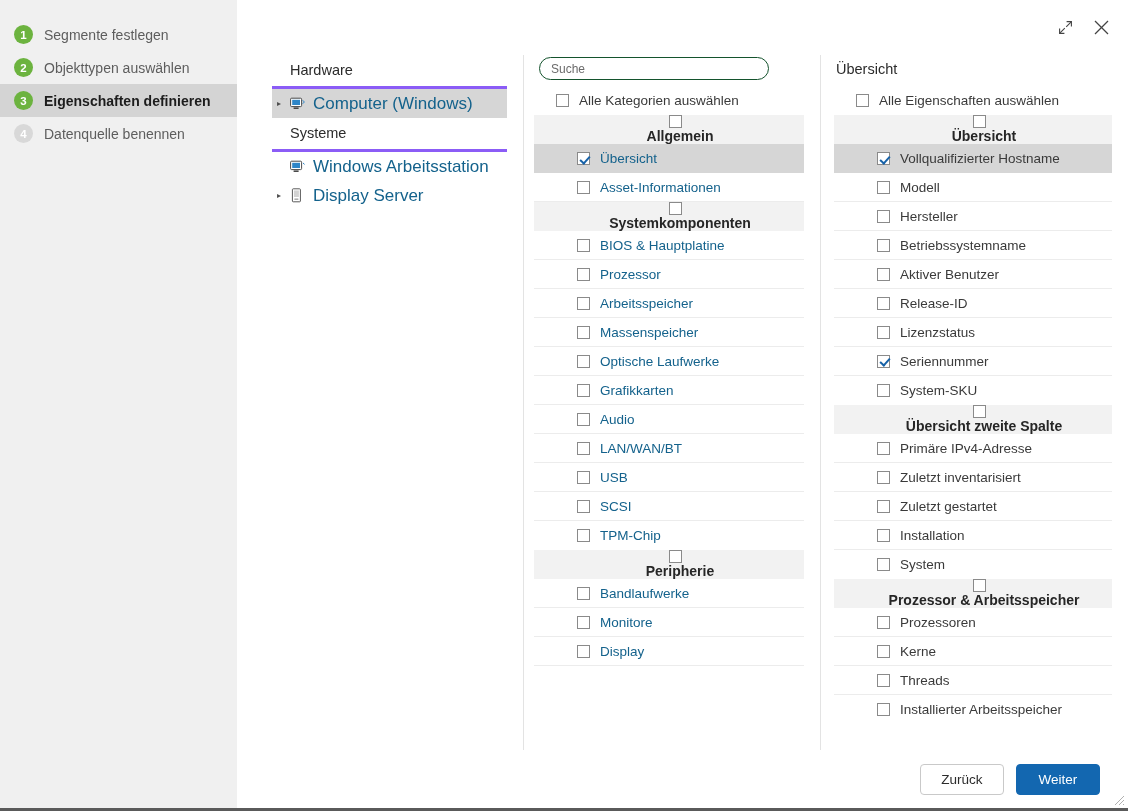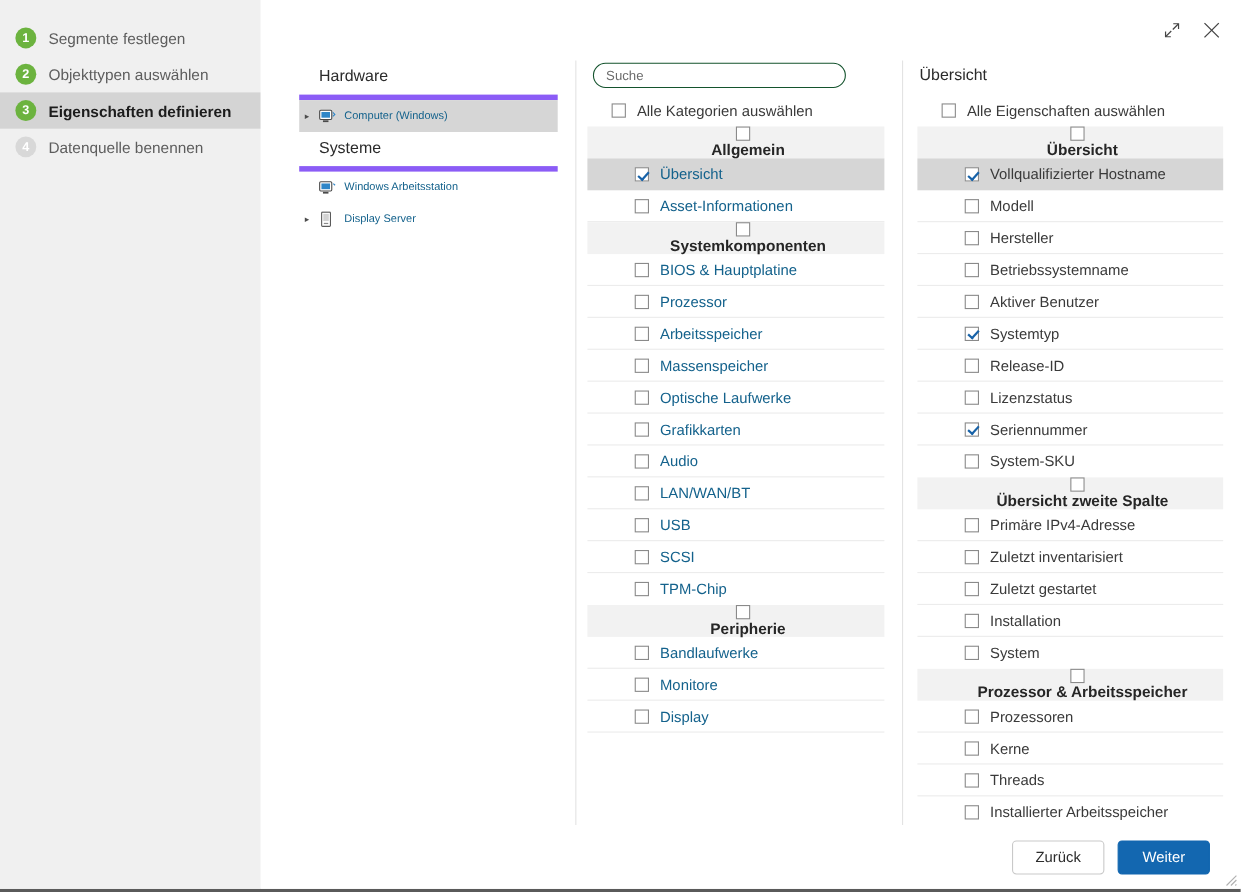--- a/index.html
+++ b/index.html
@@ -90,37 +90,37 @@
   #col-tree  { width: 286px; flex: 0 0 286px; padding: 0 16px 0 35px; }
   #col-cat   { width: 297px; flex: 0 0 297px; padding: 0 16px 0 10px;
                border-left: 1px solid #e3e3e3; }
   #col-prop  { flex: 1 1 auto; padding: 0 16px 0 13px;
                border-left: 1px solid #e3e3e3; }
 
   
   .tree-head {
     font-size: 14.5px; color: #2b2b2b; font-weight: 400;
     padding: 7px 0 8px 18px;
-    border-bottom: 5px solid #8b5cf6;
+    border-bottom: 3px solid #8b5cf6;
   }
   .tree-row {
     display: flex; align-items: center;
     height: 29px;
     gap: 6px;
     padding-left: 2px;
     position: relative;
   }
   .tree-row.selected { background: #d6d6d6; }
   .tree-chev {
     width: 10px; flex: 0 0 10px;
     font-size: 8px; color: #4d4d4d;
     text-align: center; line-height: 1;
   }
   .tree-ico { width: 17px; flex: 0 0 17px; display: flex; align-items: center; }
-  .tree-label { color: #14628c; font-size: 10px; white-space: nowrap; }
+  .tree-label { color: #14628c; font-size: 17px; white-space: nowrap; }
 
   
   .search-box {
     box-sizing: border-box;
     width: 230px;
     height: 23px;
     border: 1px solid #14532d;
     border-radius: 12px;
     padding: 0 11px;
     font-size: 12px;
@@ -418,24 +418,20 @@
           </div>
           <div class="row sep ind-2">
             <span class="cb"></span>
             <span class="lbl plain">Betriebssystemname</span>
           </div>
           <div class="row sep ind-2">
             <span class="cb"></span>
             <span class="lbl plain">Aktiver Benutzer</span>
           </div>
           <div class="row sep ind-2">
-            <span class="cb checked"></span>
-            <span class="lbl plain">Systemtyp</span>
-          </div>
-          <div class="row sep ind-2">
             <span class="cb"></span>
             <span class="lbl plain">Release-ID</span>
           </div>
           <div class="row sep ind-2">
             <span class="cb"></span>
             <span class="lbl plain">Lizenzstatus</span>
           </div>
           <div class="row sep ind-2">
             <span class="cb checked"></span>
             <span class="lbl plain">Seriennummer</span>

